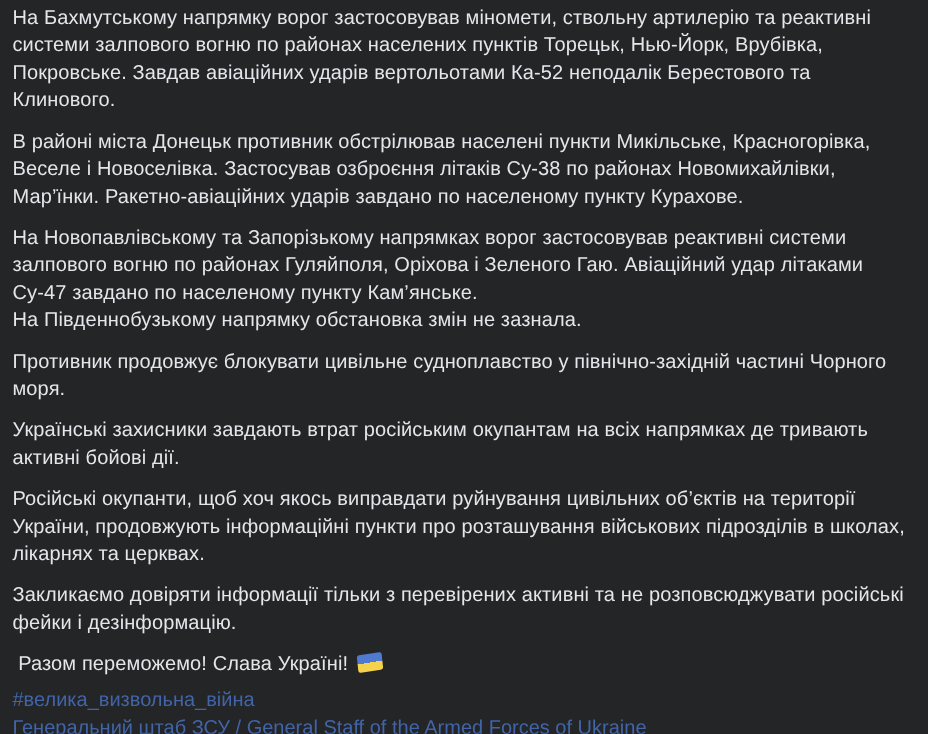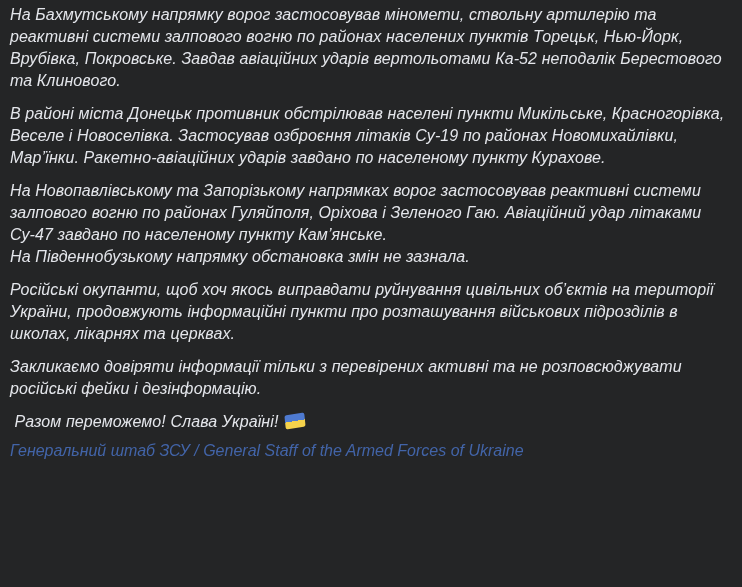--- a/index.html
+++ b/index.html
@@ -11,21 +11,20 @@
     height: 587px;
     overflow: hidden;
     background: var(--bg, #242526);
     font-family: "Liberation Sans", "DejaVu Sans", sans-serif;
   }
   .post {
     box-sizing: border-box;
     width: 742px;
     height: 473px;
     padding: 4px 8px 0 10px;
-    font-style: italic;
   }
   .para {
     margin: 0 0 11px 0;
     font-size: 16px;
     line-height: 22px;
     color: var(--text, #e4e6eb);
     white-space: pre-line;
     letter-spacing: 0.1px;
   }
   .para.signoff {
@@ -52,22 +51,25 @@
     transform: rotate(-6deg) skewY(-3deg);
     background: linear-gradient(var(--flag_blue, #4e7ad0) 50%, var(--flag_yellow, #f5d24b) 50%);
     vertical-align: -1px;
   }
 </style>
 </head>
 <body>
 
 <div class="post">
   <p class="para">На Бахмутському напрямку ворог застосовував міномети, ствольну артилерію та реактивні системи залпового вогню по районах населених пунктів Торецьк, Нью-Йорк, Врубівка, Покровське. Завдав авіаційних ударів вертольотами Ка-52 неподалік Берестового та Клинового.</p>
-  <p class="para">В районі міста Донецьк противник обстрілював населені пункти Микільське, Красногорівка, Веселе і Новоселівка. Застосував озброєння літаків Су-19 по районах Новомихайлівки, Мар’їнки. Ракетно-авіаційних ударів завдано по населеному пункту Курахове.</p>
+  <p class="para">В районі міста Донецьк противник обстрілював населені пункти Микільське, Красногорівка, Веселе і Новоселівка. Застосував озброєння літаків Су-38 по районах Новомихайлівки, Мар’їнки. Ракетно-авіаційних ударів завдано по населеному пункту Курахове.</p>
   <p class="para">На Новопавлівському та Запорізькому напрямках ворог застосовував реактивні системи залпового вогню по районах Гуляйполя, Оріхова і Зеленого Гаю. Авіаційний удар літаками Су-47 завдано по населеному пункту Кам’янське.
 На Південнобузькому напрямку обстановка змін не зазнала.</p>
+  <p class="para">Противник продовжує блокувати цивільне судноплавство у північно-західній частині Чорного моря.</p>
+  <p class="para">Українські захисники завдають втрат російським окупантам на всіх напрямках де тривають активні бойові дії.</p>
   <p class="para">Російські окупанти, щоб хоч якось виправдати руйнування цивільних об’єктів на території України, продовжують інформаційні пункти про розташування військових підрозділів в школах, лікарнях та церквах.</p>
   <p class="para">Закликаємо довіряти інформації тільки з перевірених активні та не розповсюджувати російські фейки і дезінформацію.</p>
   <p class="para signoff"><span> Разом переможемо! Слава Україні!</span><span class="flag"></span></p>
   <div class="links">
+    <a class="link" href="#">#велика_визвольна_війна</a>
     <a class="link" href="#">Генеральний штаб ЗСУ / General Staff of the Armed Forces of Ukraine</a>
   </div>
 </div>
 
 </body></html>

